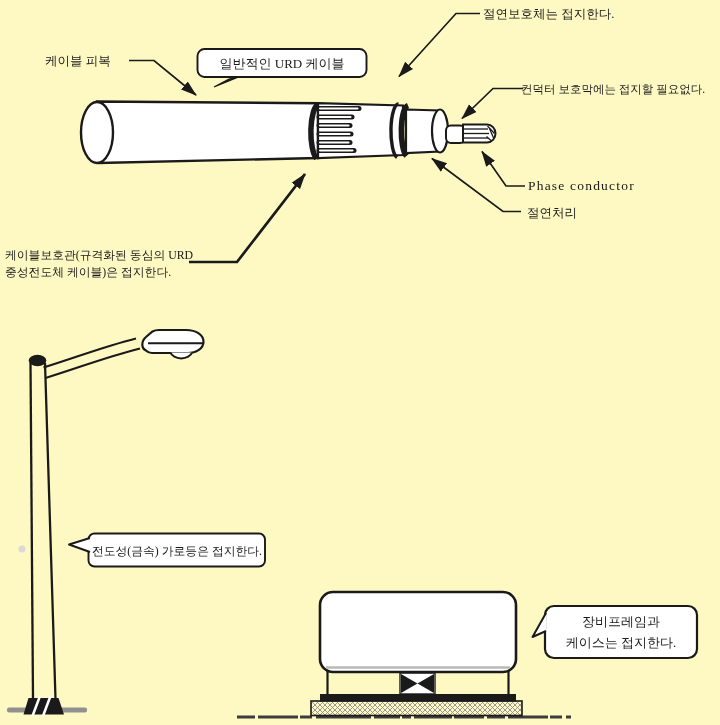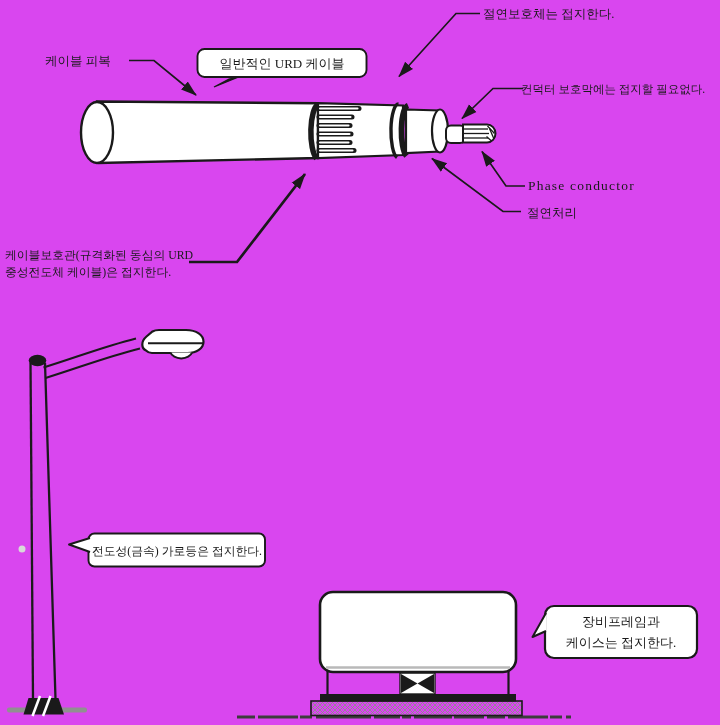--- a/index.html
+++ b/index.html
@@ -1,17 +1,17 @@
 <!DOCTYPE html>
 <html><head>
 <meta charset="utf-8">
 <style>
   html,body { margin:0; padding:0; background:#ffffff; }
   .page {
-    position:relative; width:720px; height:725px; background:#d946ef;
+    position:relative; width:720px; height:725px; background:#fef9c3;
     overflow:hidden;
     font-family:"Liberation Serif","DejaVu Serif",serif;
   }
   svg { display:block; }
   .ink     { stroke:#1a1a1a; }
   .txt     { font-family:"Liberation Serif","DejaVu Serif",serif; fill:#1a1a1a; }
   .nofill  { fill:none; }
   .white   { fill:#ffffff; }
   .solid   { fill:#1a1a1a; }
 </style>

